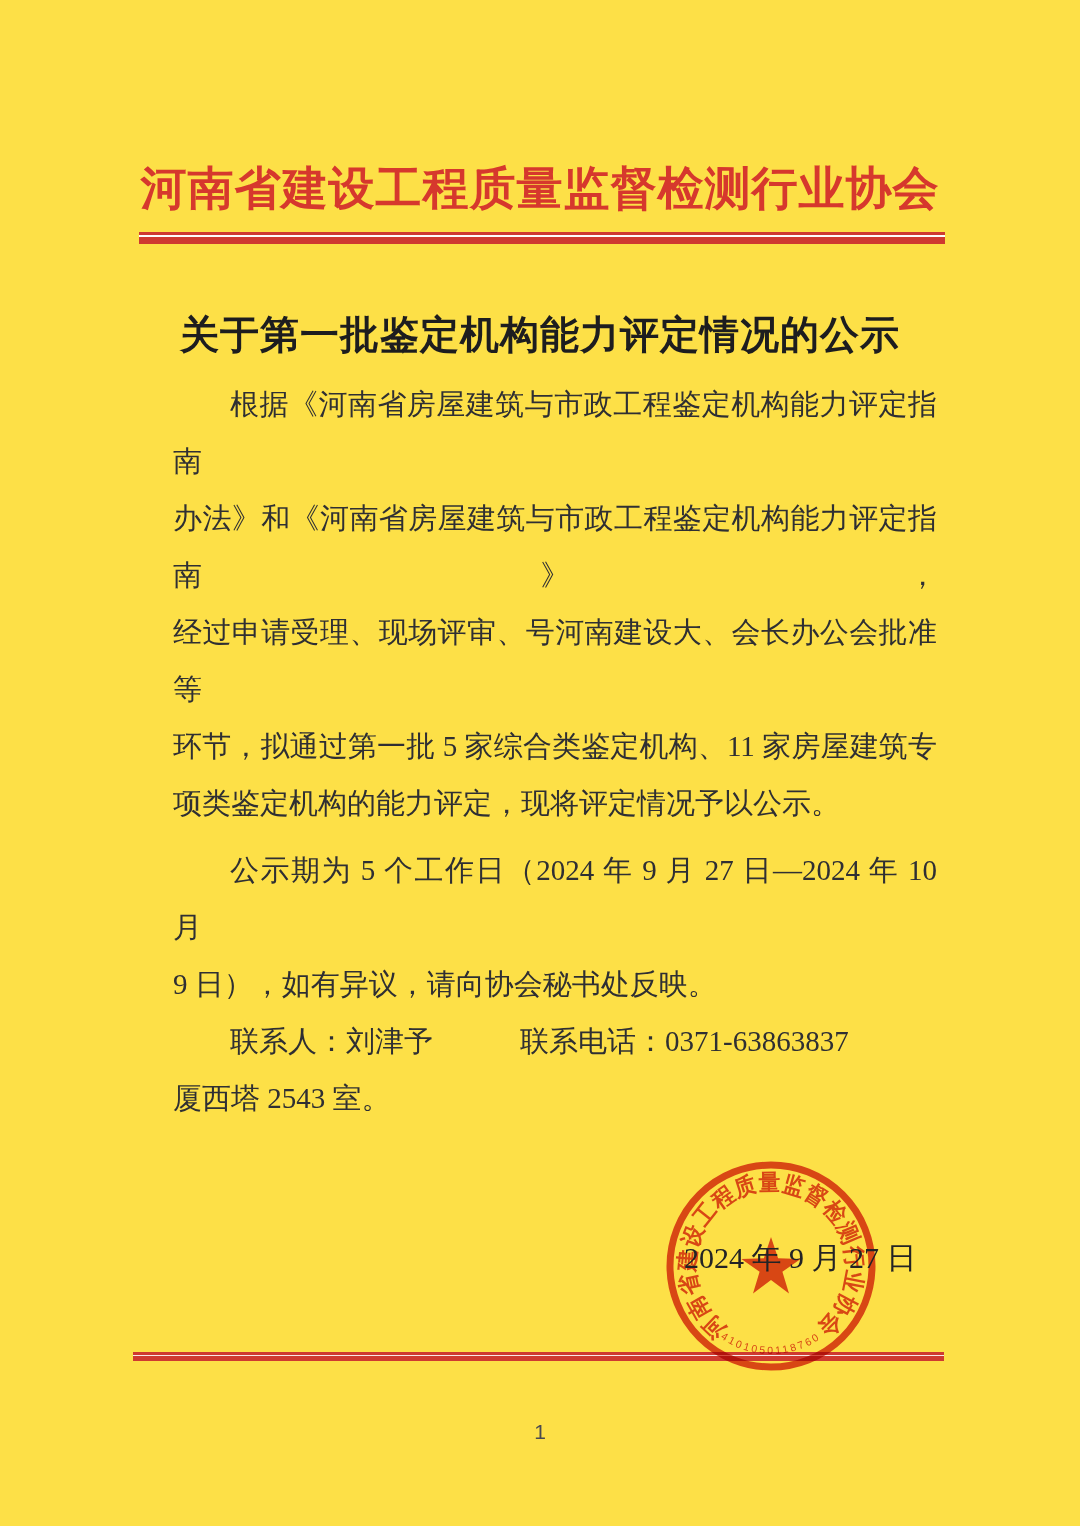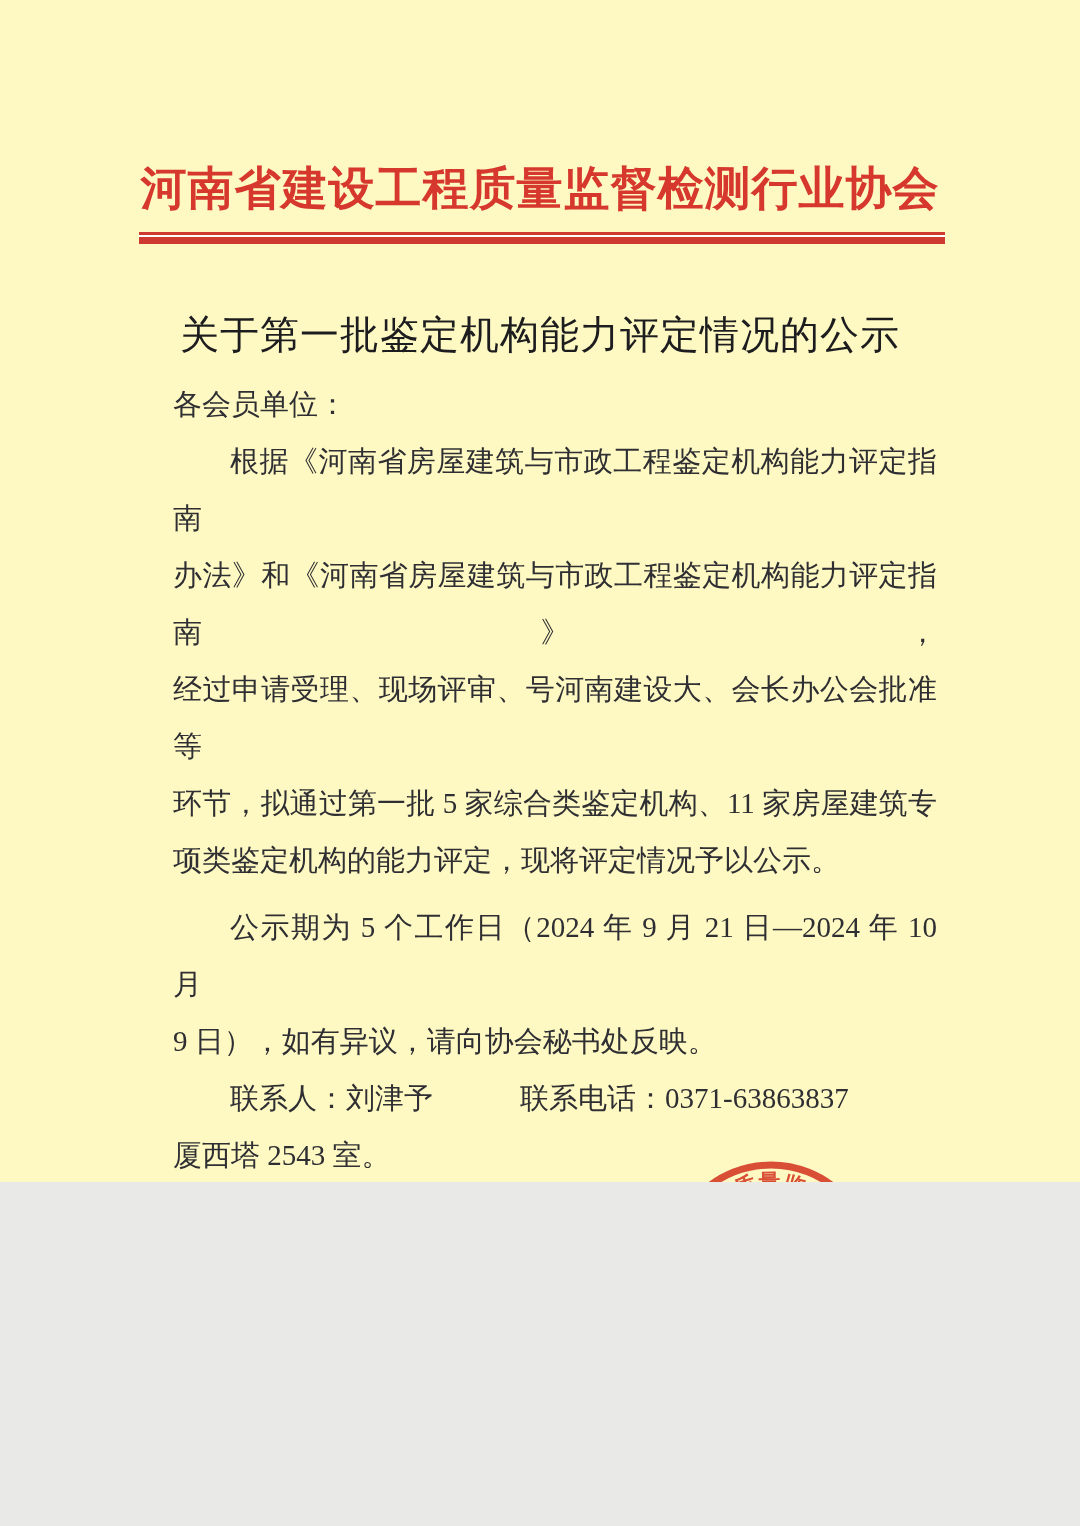--- a/index.html
+++ b/index.html
@@ -1,21 +1,21 @@
 <!DOCTYPE html>
 <html><head>
 <meta charset="utf-8">
 <style>
   html, body { margin: 0; padding: 0; background: #e9e9e7; }
   .page {
     position: relative;
     width: 1080px;
-    height: 1182px;
+    height: 1526px;
     margin: 0 auto;
-    background: #fef9c3;
+    background: #fde047;
     overflow: hidden;
     font-family: "Liberation Serif", "DejaVu Serif", serif;
     color: #2f2f33;
   }
   
   .org-title {
     margin: 0;
     padding-top: 160px;
     text-align: center;
     font-size: 46px;
@@ -34,21 +34,21 @@
       #cf3a30 0px, #cf3a30 3px,
       #fdfdfb 3px, #fdfdfb 5px,
       #cf3a30 5px, #cf3a30 12px);
   }
   .doc-title {
     margin: 0;
     margin-top: 66px;
     text-align: center;
     font-size: 39px;
     line-height: 50px;
-    font-weight: normal;
+    font-weight: bold;
     color: #1d1d1f;
     letter-spacing: 1px;
   }
   .body-text {
     margin-top: 16px;
     margin-left: 173px;
     width: 764px;
     font-size: 29px;
     line-height: 57px;
   }
@@ -106,27 +106,26 @@
 <body>
 
 <div class="page">
 
   <div class="org-title">河南省建设工程质量监督检测行业协会</div>
   <div class="rule"></div>
 
   <h1 class="doc-title">关于第一批鉴定机构能力评定情况的公示</h1>
 
   <div class="body-text">
-    <div class="line">各会员单位：</div>
     <div class="line ind j">根据《河南省房屋建筑与市政工程鉴定机构能力评定指南</div>
     <div class="line j">办法》和《河南省房屋建筑与市政工程鉴定机构能力评定指南》，</div>
     <div class="line j">经过申请受理、现场评审、号河南建设大、会长办公会批准等</div>
     <div class="line j">环节，拟通过第一批 5 家综合类鉴定机构、11 家房屋建筑专</div>
     <div class="line">项类鉴定机构的能力评定，现将评定情况予以公示。</div>
-    <div class="line ind j sp1">公示期为 5 个工作日（2024 年 9 月 21 日—2024 年 10 月</div>
+    <div class="line ind j sp1">公示期为 5 个工作日（2024 年 9 月 27 日—2024 年 10 月</div>
     <div class="line">9 日），如有异议，请向协会秘书处反映。</div>
     <div class="line ind">联系人：刘津予　　　联系电话：0371-63863837</div>
     <div class="line">厦西塔 2543 室。</div>
   </div>
 
   <div class="footer-rule"></div>
 
   <svg class="seal" viewBox="0 0 216 216" xmlns="http://www.w3.org/2000/svg">
     <defs>
       <path id="sealTopArc" d="M 64.4 170.3 A 76 76 0 1 1 151.6 170.3" fill="none"></path>

